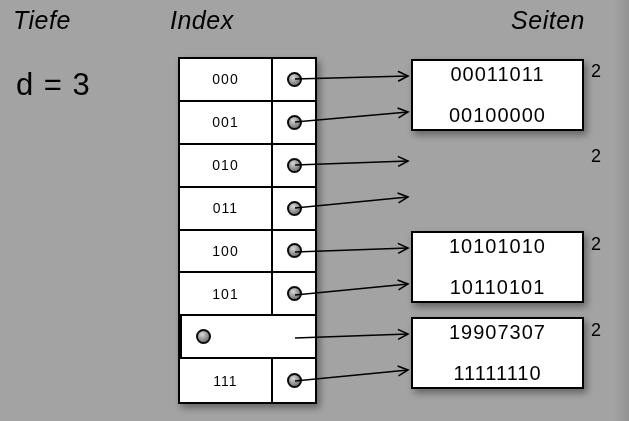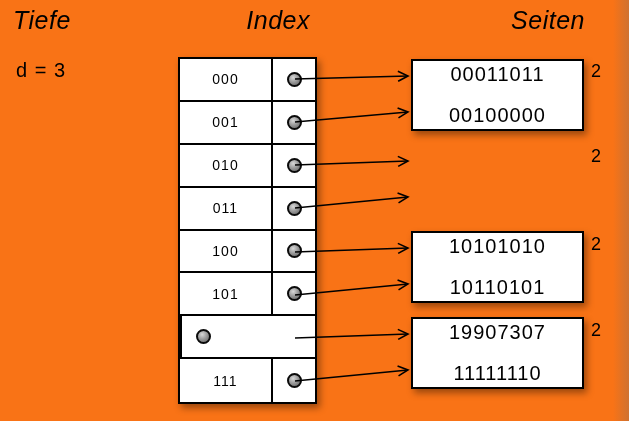--- a/index.html
+++ b/index.html
@@ -1,39 +1,39 @@
 <!DOCTYPE html>
 <html><head>
 <meta charset="utf-8">
 <style>
   html, body { margin: 0; padding: 0; background: #ffffff; }
   .canvas {
     position: relative;
     width: 629px; height: 421px;
-    background: #f97316;
+    background: #a3a3a3;
     overflow: hidden;
     font-family: "Liberation Sans", sans-serif;
     color: #000;
   }
   .heading {
     position: absolute;
     top: 6px;
     font-size: 25px;
     font-style: italic;
     font-weight: 500;
     letter-spacing: 0.5px;
     white-space: nowrap;
   }
   .h-tiefe  { left: 13px; }
-  .h-index  { left: 170px; width: 140px; text-align: right; }
+  .h-index  { left: 170px; width: 140px; text-align: left; }
   .h-seiten { left: 411px; width: 174px; text-align: right; }
   .depth-value {
     position: absolute;
-    left: 16px; top: 59px;
-    font-size: 20px;
+    left: 16px; top: 67px;
+    font-size: 31px;
     font-weight: 500;
     letter-spacing: 1px;
     white-space: nowrap;
   }
   .index-table {
     position: absolute;
     left: 178px; top: 57px;
     width: 139px; height: 347px;
     box-sizing: border-box;
     border: 2px solid #000;

